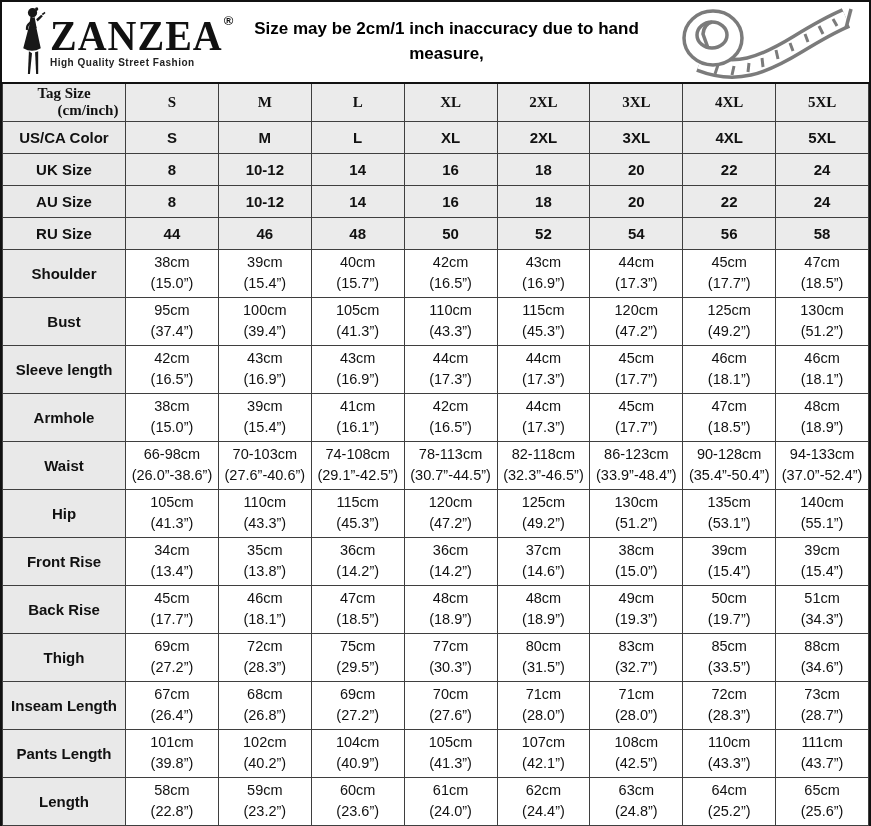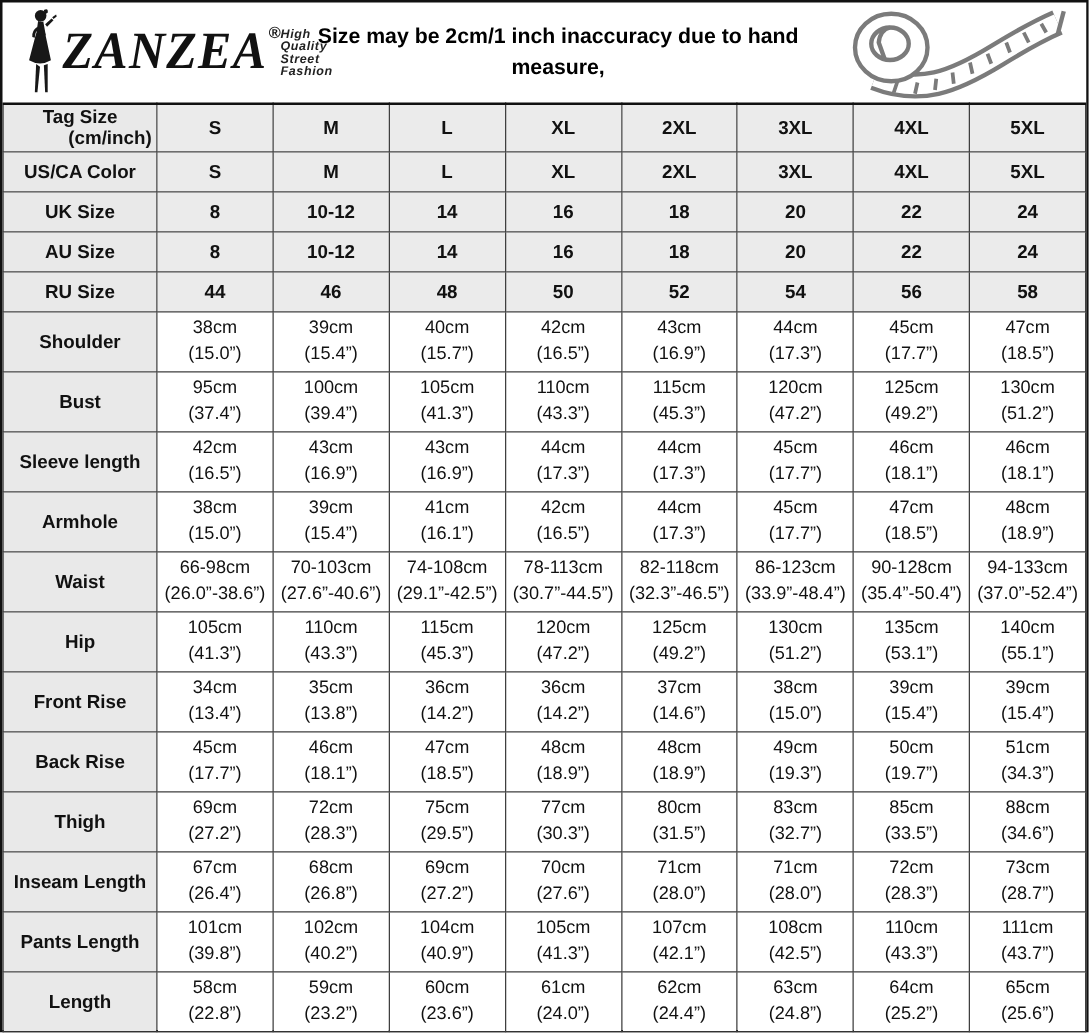--- a/index.html
+++ b/index.html
@@ -6,34 +6,34 @@
   .sheet{
     width:871px;height:826px;box-sizing:border-box;
     border:2px solid #111;background:#fff;
     font-family:"Liberation Sans",sans-serif;color:#111;
     display:flex;flex-direction:column;
   }
   
   .top{height:80px;flex:0 0 auto;display:flex;align-items:center;box-sizing:border-box;padding:2px 6px 2px 8px;}
   .logo{width:225px;flex:0 0 auto;display:flex;align-items:center;}
   .logo-fig{width:44px;height:72px;flex:0 0 auto;margin-right:-4px;}
-  .logo-textblock{display:flex;flex-direction:row;align-items:flex-start;line-height:1;font-style:italic;}
+  .logo-textblock{display:flex;flex-direction:column;align-items:flex-start;line-height:1;}
   .brand-row{display:flex;align-items:flex-start;}
   .brand{font-family:"Liberation Serif",serif;font-weight:bold;font-size:40px;letter-spacing:1px;transform:scaleY(1.05);}
   .reg{font-size:13px;font-weight:bold;margin:-2px 0 0 1px;}
   .tagline{font-size:10px;font-weight:bold;letter-spacing:.5px;margin-top:2px;color:#222;}
   .notice{flex:1 1 auto;text-align:center;font-size:17px;font-weight:bold;line-height:1.45;color:#000;}
   .tape{width:205px;flex:0 0 auto;display:flex;justify-content:center;align-items:center;}
   
   table{border-collapse:collapse;table-layout:fixed;width:100%;flex:1 1 auto;border-top:2px solid #111;}
   col.lab{width:123px;}
   th,td{border:1px solid #3f3f3f;text-align:center;vertical-align:middle;padding:0;overflow:hidden;}
   th{font-weight:bold;font-size:15px;background:#e9e9e9;}
   tr.size{height:32px;}
-  tr.size.first{height:38px;}
+  tr.size.first{height:38px;font-family:Liberation Serif, serif;}
   tr.size td{background:#ebebeb;font-weight:bold;font-size:15px;}
   tr.measure{height:48px;padding-left:33px;}
   tr.measure td{background:#fff;font-weight:normal;font-size:14.5px;line-height:1.45;}
   th .l2{font-weight:bold;padding-left:48px;}
 </style>
 </head>
 <body>
 
 <div class="sheet">
 

